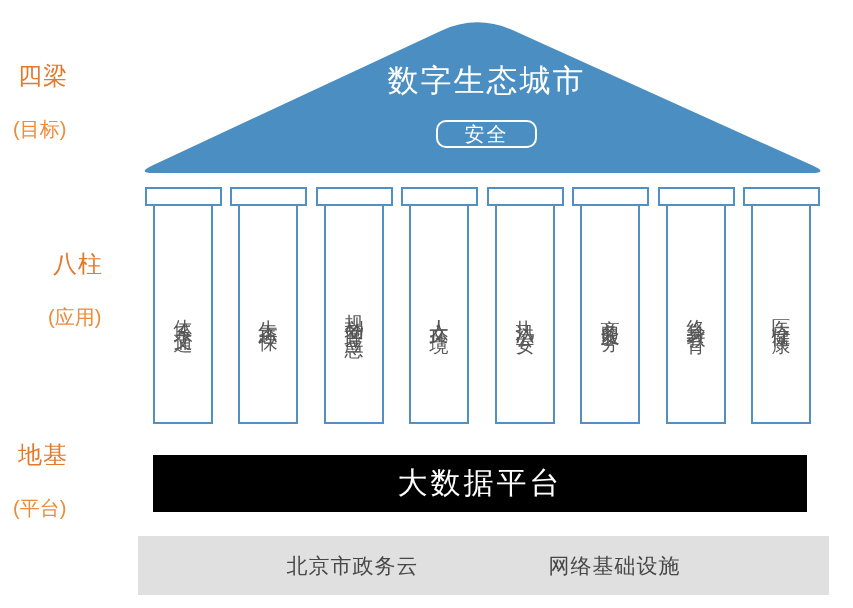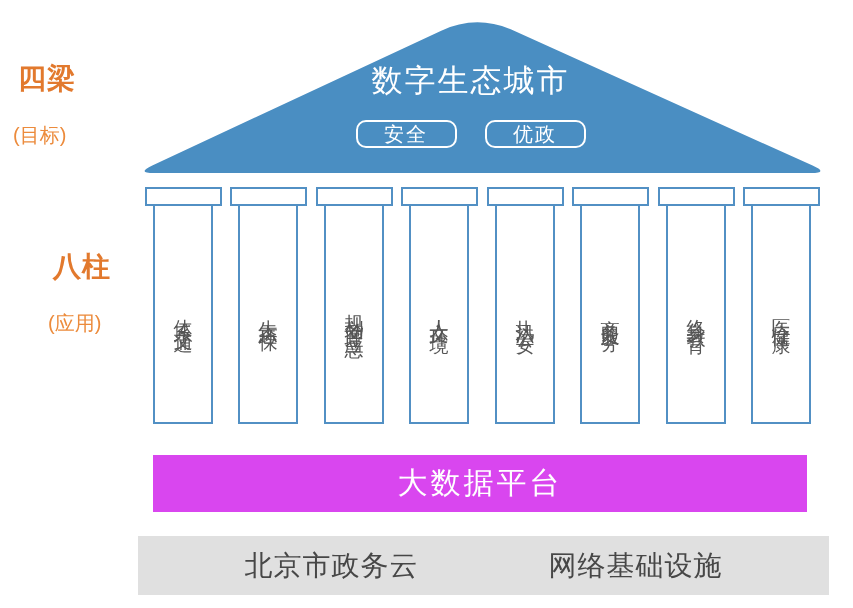--- a/index.html
+++ b/index.html
@@ -10,41 +10,41 @@
     position: relative;
     width: 853px;
     height: 608px;
     background: #ffffff;
     overflow: hidden;
   }
 
   
   .side-label { position: absolute; left: 18px; }
   .side-label .t {
-    font-size: 28px;
-    font-weight: bold;
+    font-size: 24px;
+    font-weight: normal;
     color: #E2792D;
     letter-spacing: 1px;
   }
   .side-label .s {
     font-size: 20px;
     color: #EC8B3C;
     margin-top: 24px;
     margin-left: -5px;
     white-space: nowrap;
   }
   #lbl-goal  { top: 60px; }
   #lbl-app   { top: 248px; margin-left: 35px; }
   #lbl-plat  { top: 439px; }
 
   
   .roof-svg { position: absolute; left: 0; top: 0; width: 853px; height: 608px; }
   .roof-content {
     position: absolute;
-    left: 124px;
+    left: 140px;
     top: 0;
     width: 693px;
     height: 173px;
     display: flex;
     flex-direction: column;
     align-items: center;
   }
   .roof-title {
     margin-top: 64px;
     font-size: 31px;
@@ -101,76 +101,79 @@
     font-size: 19px;
     letter-spacing: 5px;
     color: #555555;
   }
 
   
   .platform-bar {
     position: absolute;
     left: 153px; top: 455px;
     width: 654px; height: 57px;
-    background: #d946ef;
+    background: #000000;
     display: flex;
     align-items: center;
     justify-content: center;
     color: #ffffff;
     font-size: 30px;
     letter-spacing: 3px;
   }
 
   
   .infra-bar {
     position: absolute;
     left: 138px; top: 536px;
     width: 691px; height: 59px;
     background: #E0E0E0;
     display: flex;
     align-items: center;
     justify-content: center;
     gap: 130px;
   }
   .infra-item {
-    font-size: 28px;
+    font-size: 21px;
     color: #474747;
     letter-spacing: 1px;
   }
 </style>
 </head>
 <body>
 
 <div class="canvas">
 
   <div class="side-label" id="lbl-goal">
     <div class="t">四梁</div>
     <div class="s">(目标)</div>
   </div>
   <div class="side-label" id="lbl-app">
     <div class="t">八柱</div>
     <div class="s">(应用)</div>
+  </div>
+  <div class="side-label" id="lbl-plat">
+    <div class="t">地基</div>
+    <div class="s">(平台)</div>
   </div>
 
   <svg class="roof-svg" viewBox="0 0 853 608" aria-hidden="true">
     <path d="M 154 173
              L 811 173
              Q 829 173 812.6 165.6
              L 513.5 30.5
              Q 477 14 440.7 30.9
              L 152.3 165.4
              Q 136 173 154 173
              Z" fill="#4A8EC2"></path>
   </svg>
 
   <div class="roof-content">
     <div class="roof-title">数字生态城市</div>
     <div class="goal-row">
       <div class="goal-badge">安全</div>
-      <div class="goal-badge">优政</div>
     </div>
   </div>
 
   <div class="pillar" style="left:145px">
     <div class="capital"></div>
     <div class="shaft">
       <span>体系交通</span>
     </div>
   </div>
   <div class="pillar" style="left:230px">

